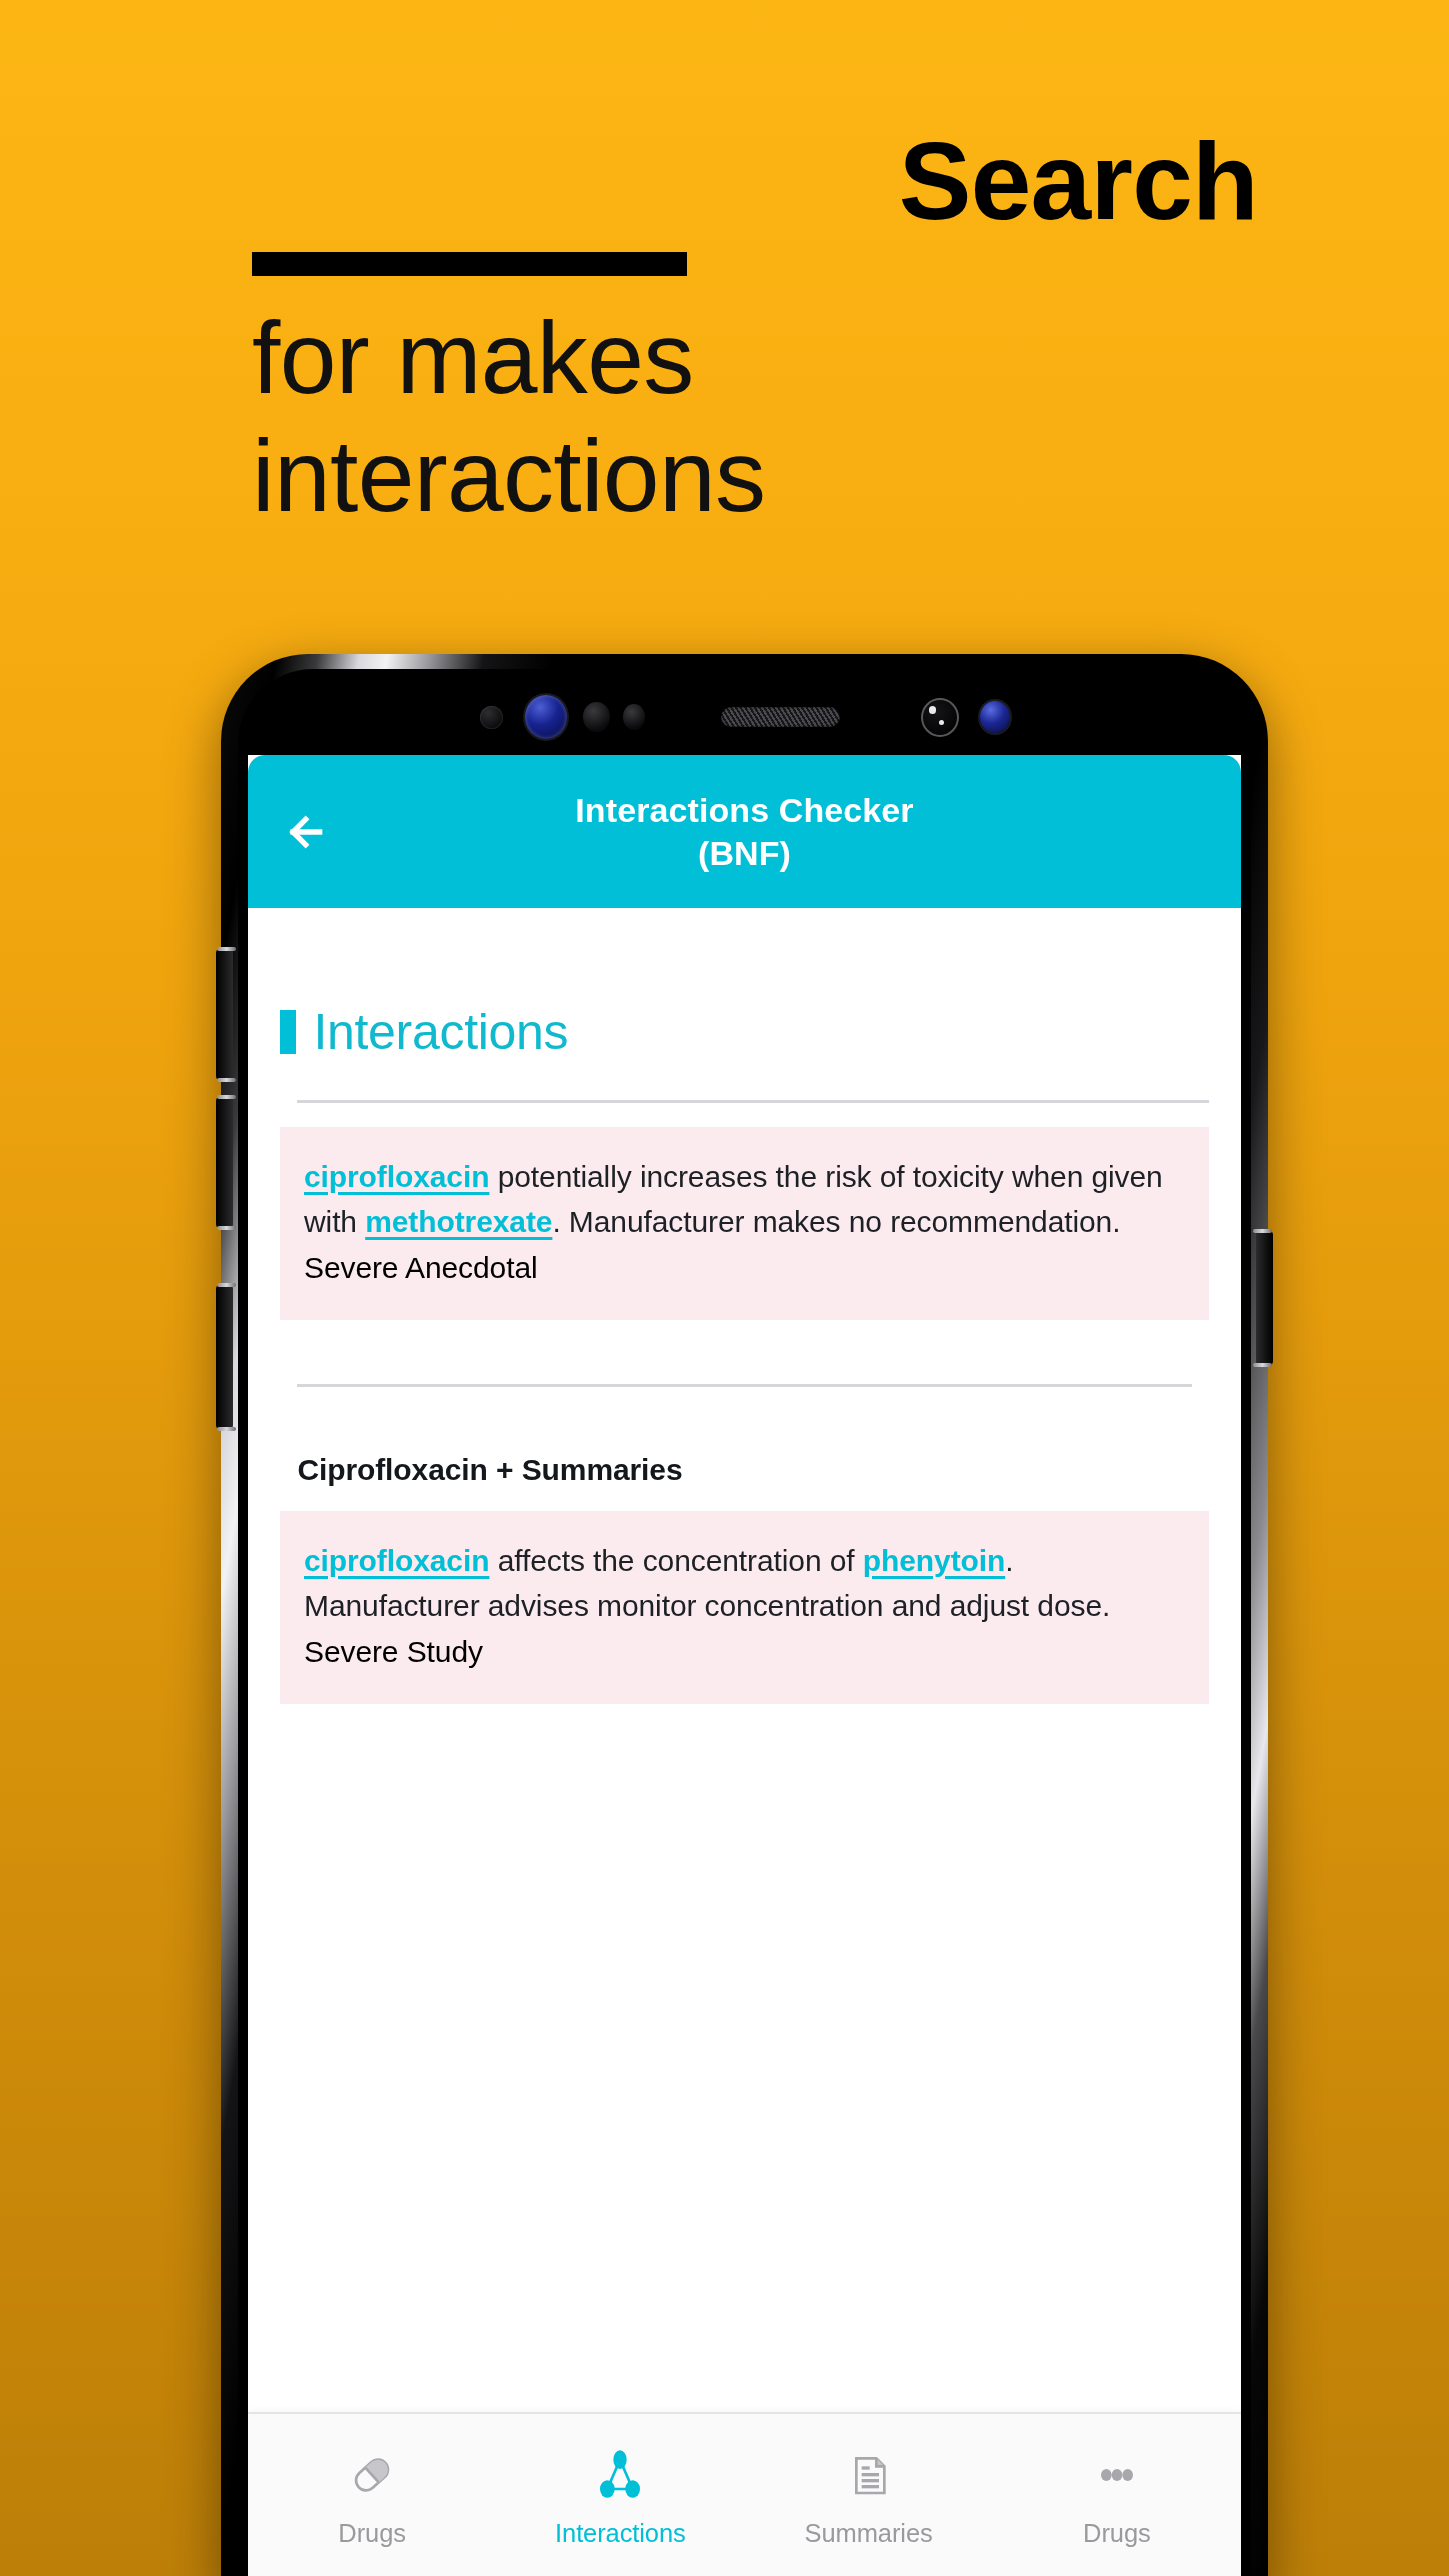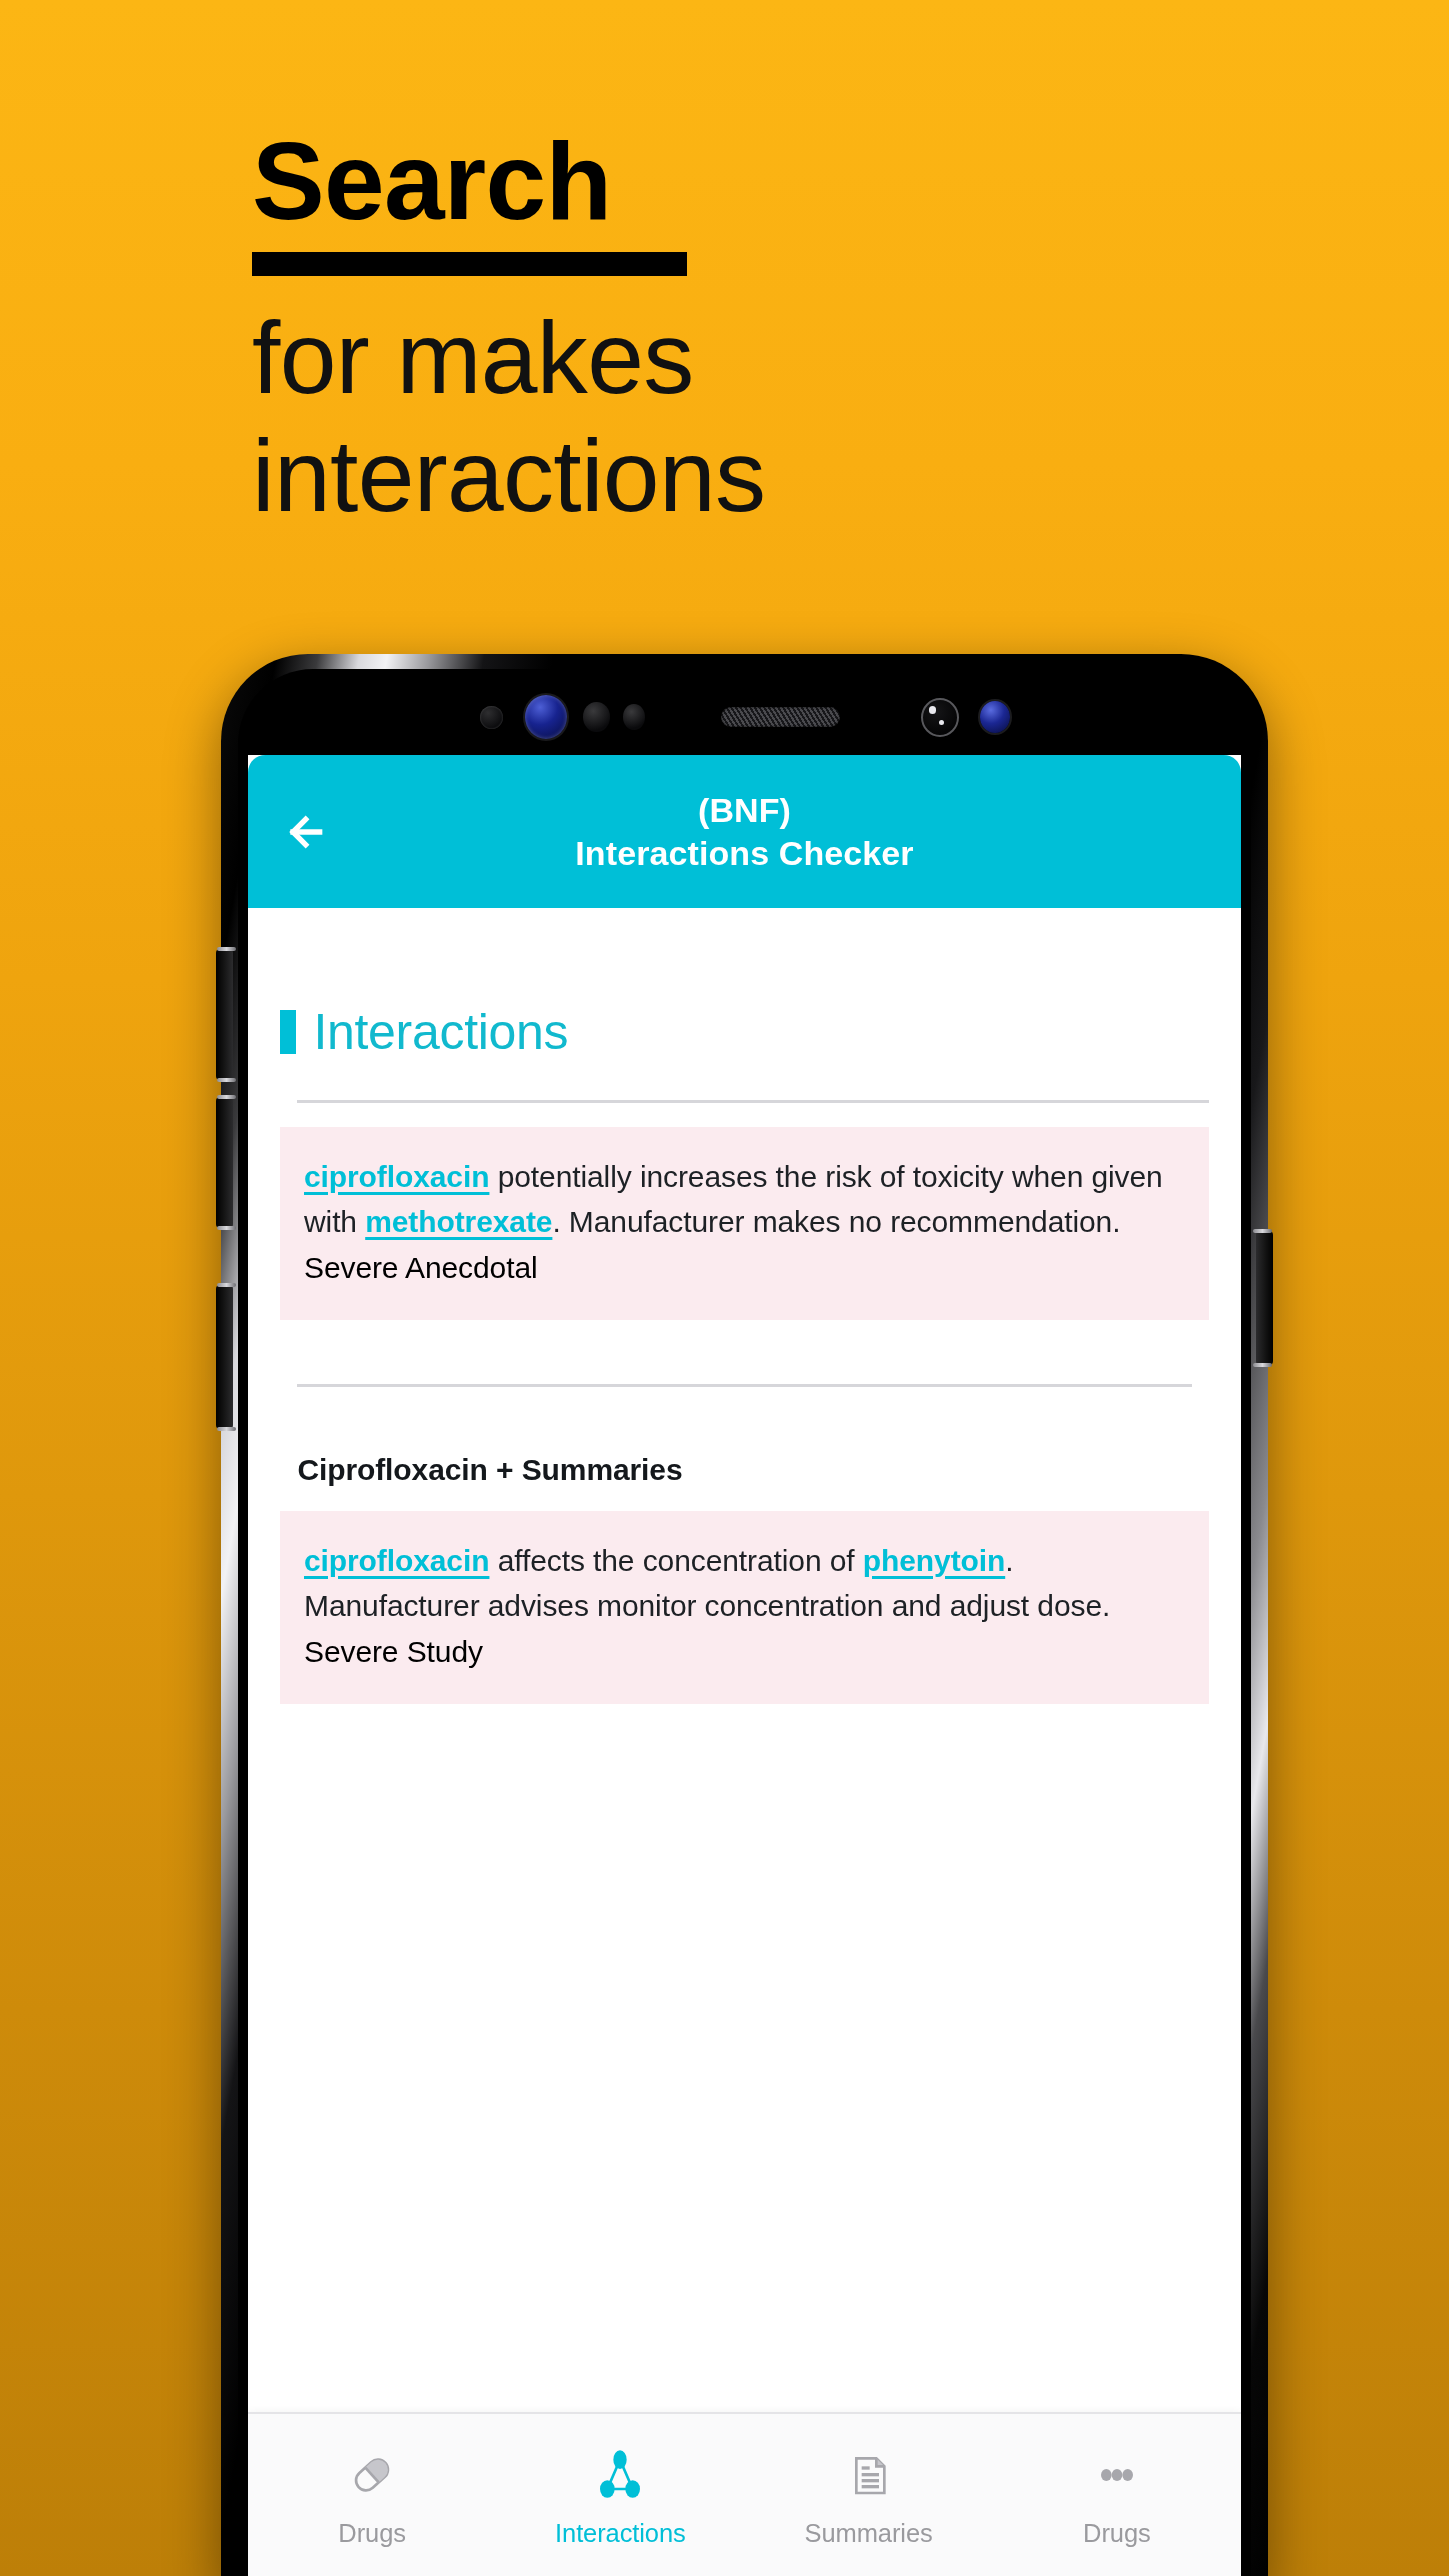--- a/index.html
+++ b/index.html
@@ -29,20 +29,21 @@
     left:252px; top:126px;
     width:1006px;
   }
   .hl-word {
     font-size:109px;
     font-weight:700;
     line-height:1.02;
     color:#000;
     letter-spacing:-0.7px;
     font-family:"Liberation Sans", sans-serif;
+    text-align:right;
   }
   .hl-rule {
     width:435px; height:24px;
     background:#000;
     margin-top:14.8px;
     margin-bottom:23px;
   }
   .hl-sub {
     font-size:102px;
     font-weight:400;
@@ -318,22 +319,22 @@
       <div class="app-header">
         <div class="back-arrow">
           <span>
             <svg width="52" height="52" viewBox="0 0 78 78" aria-hidden="true">
               <path d="M40 20 L21 39 L40 58" fill="none" stroke="#ffffff" stroke-width="8" stroke-linecap="square" stroke-linejoin="miter"></path>
               <path d="M21 39 L61 39" fill="none" stroke="#ffffff" stroke-width="8" stroke-linecap="square"></path>
             </svg>
           </span>
         </div>
         <div class="app-title">
+          <div>Interactions Checker</div>
           <div>(BNF)</div>
-          <div>Interactions Checker</div>
         </div>
       </div>
 
       <div class="content">
 
         <div class="sec-head">
           <div class="sec-bar"></div>
           <div class="sec-title">Interactions</div>
         </div>
         <div class="sec-rule"></div>

